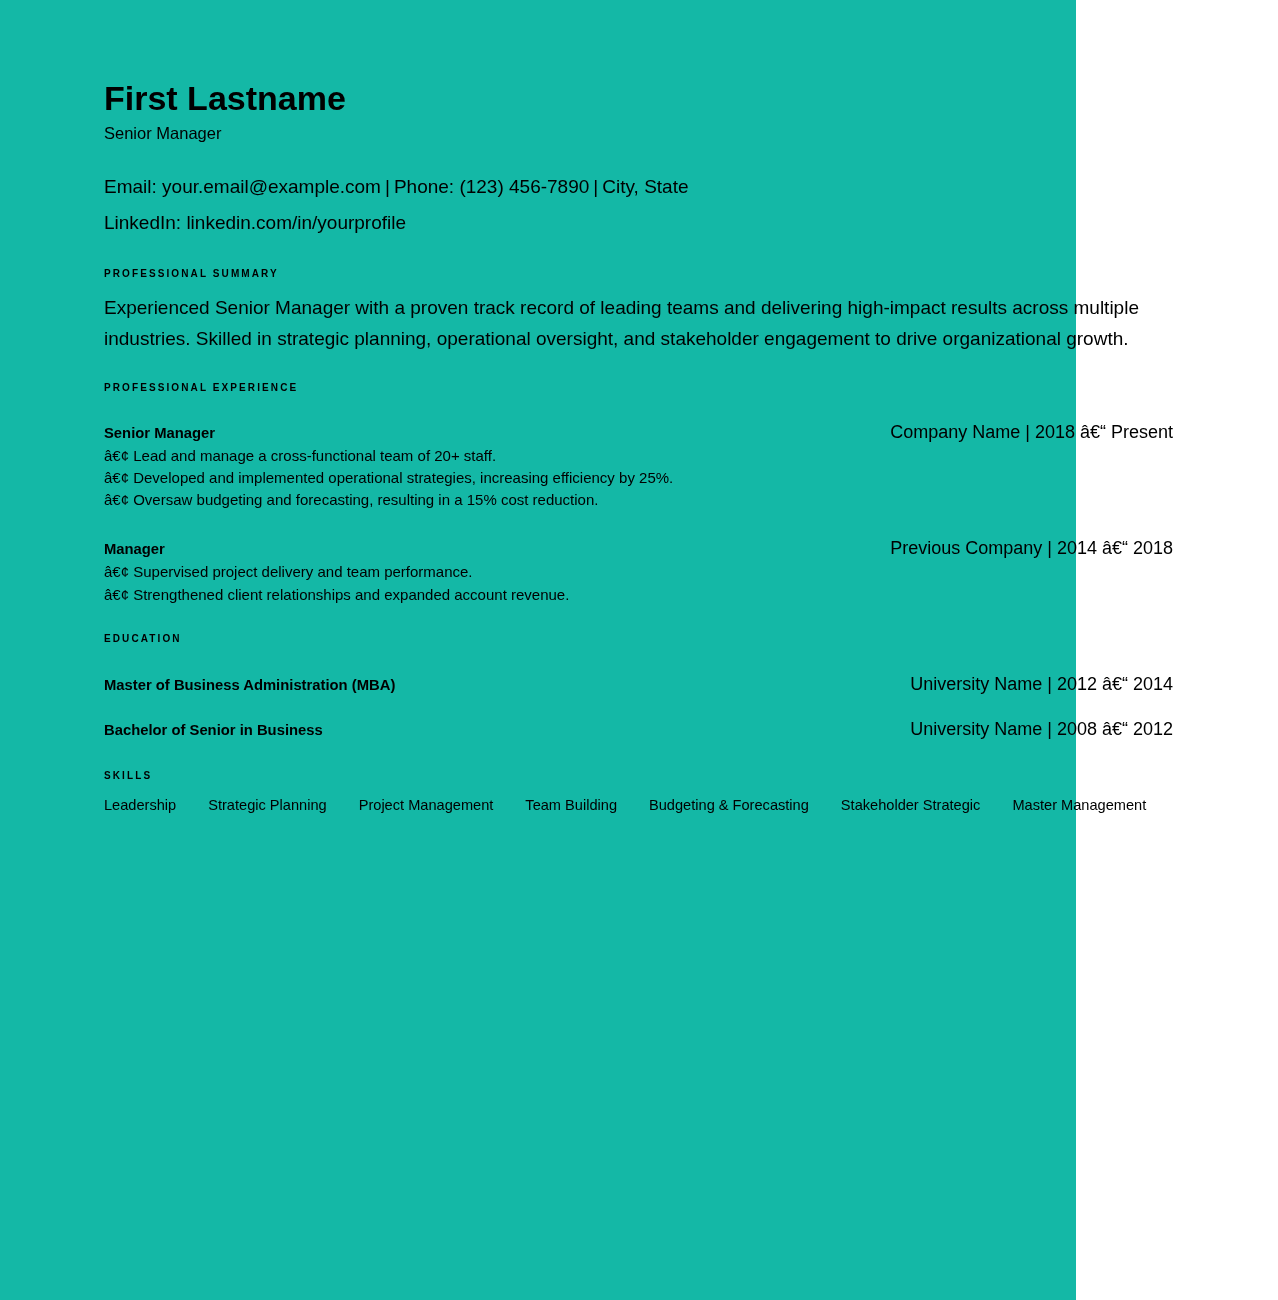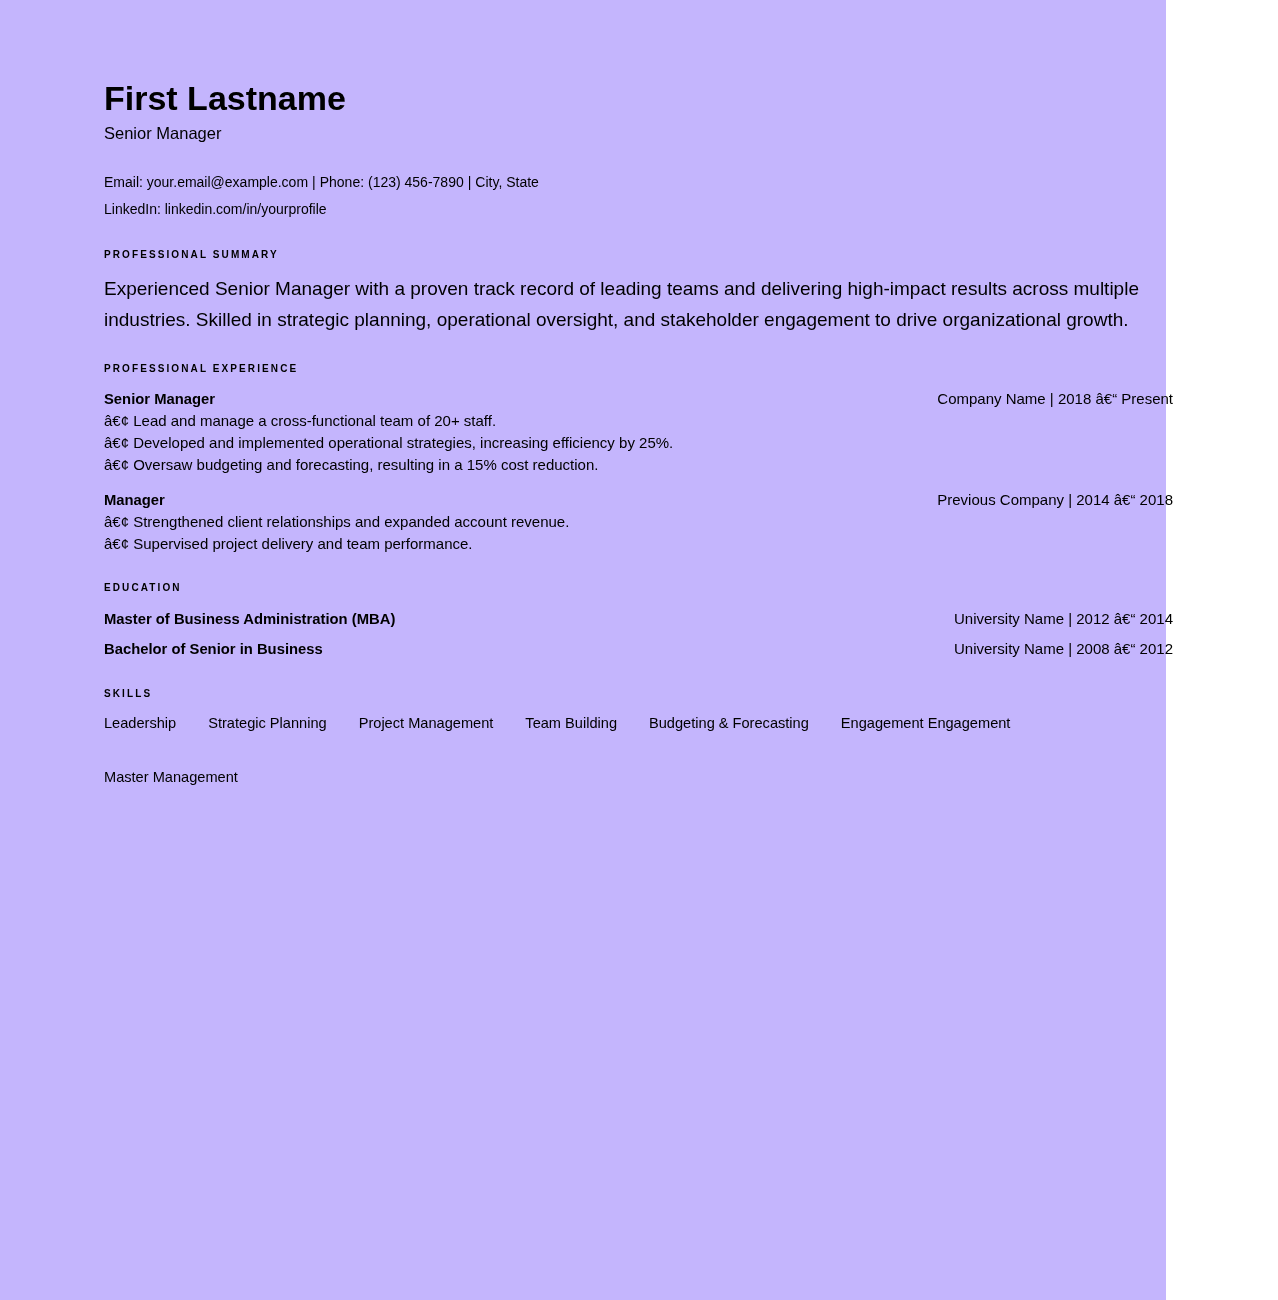--- a/index.html
+++ b/index.html
@@ -9,23 +9,23 @@
     background: #ffffff;
   }
   body {
     width: 1278px;
     height: 1300px;
     font-family: "Liberation Sans", sans-serif;
     color: #000000;
     -webkit-font-smoothing: antialiased;
   }
   .page {
-    width: 1166px;
+    width: 1076px;
     height: 1300px;
-    background: #c4b5fd;
+    background: #14b8a6;
     box-sizing: border-box;
     position: relative;
     text-decoration: underline;
   }
   .content {
     position: absolute;
     left: 104px;
     top: 78px;
     width: 1069px;
   }
@@ -40,21 +40,21 @@
     color: #000;
   }
   .job-title {
     font-size: 16.5px;
     font-weight: normal;
     line-height: 1.2;
     margin: 0 0 25px 0;
     color: #000;
   }
   .contact-line {
-    font-size: 14px;
+    font-size: 19px;
     line-height: 1.9;
     color: #000;
   }
   .sep {
     padding: 0 4px;
   }
 
   
   .section {
     margin-top: 27px;
@@ -87,26 +87,27 @@
     align-items: baseline;
     width: 100%;
   }
   .entry-role {
     font-size: 14.8px;
     font-weight: bold;
     line-height: 1.45;
     color: #000;
   }
   .entry-meta {
-    font-size: 15px;
+    font-size: 18px;
     font-weight: normal;
     line-height: 1.45;
     color: #000;
     text-align: center;
     white-space: nowrap;
+    margin-top: 12px;
   }
   .bullets {
     margin: 0;
     padding: 0;
     list-style: none;
   }
   .bullets li {
     font-size: 15px;
     line-height: 1.48;
     color: #000;
@@ -173,22 +174,22 @@
           <li>â€¢ Oversaw budgeting and forecasting, resulting in a 15% cost reduction.</li>
         </ul>
       </div>
 
       <div class="entry">
         <div class="entry-head">
           <span class="entry-role">Manager</span>
           <span class="entry-meta">Previous Company  |  2014 â€“ 2018</span>
         </div>
         <ul class="bullets">
+          <li>â€¢ Supervised project delivery and team performance.</li>
           <li>â€¢ Strengthened client relationships and expanded account revenue.</li>
-          <li>â€¢ Supervised project delivery and team performance.</li>
         </ul>
       </div>
     </div>
 
     <div class="section">
       <h2 class="section-heading">EDUCATION</h2>
       <div class="edu-list">
         <div class="entry">
           <div class="entry-head">
             <span class="entry-role">Master of Business Administration (MBA)</span>
@@ -205,19 +206,19 @@
     </div>
 
     <div class="section">
       <h2 class="section-heading">SKILLS</h2>
       <div class="skills-row">
         <span class="skill">Leadership</span>
         <span class="skill">Strategic Planning</span>
         <span class="skill">Project Management</span>
         <span class="skill">Team Building</span>
         <span class="skill">Budgeting &amp; Forecasting</span>
-        <span class="skill">Engagement Engagement</span>
+        <span class="skill">Stakeholder Strategic</span>
         <span class="skill">Master Management</span>
       </div>
     </div>
 
   </div>
 </div>
 
 </body></html>

